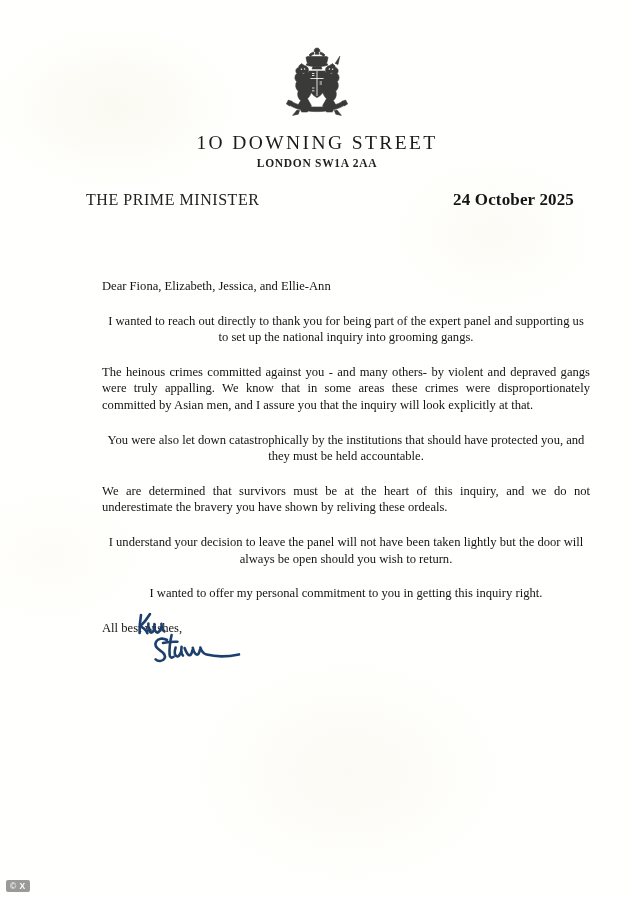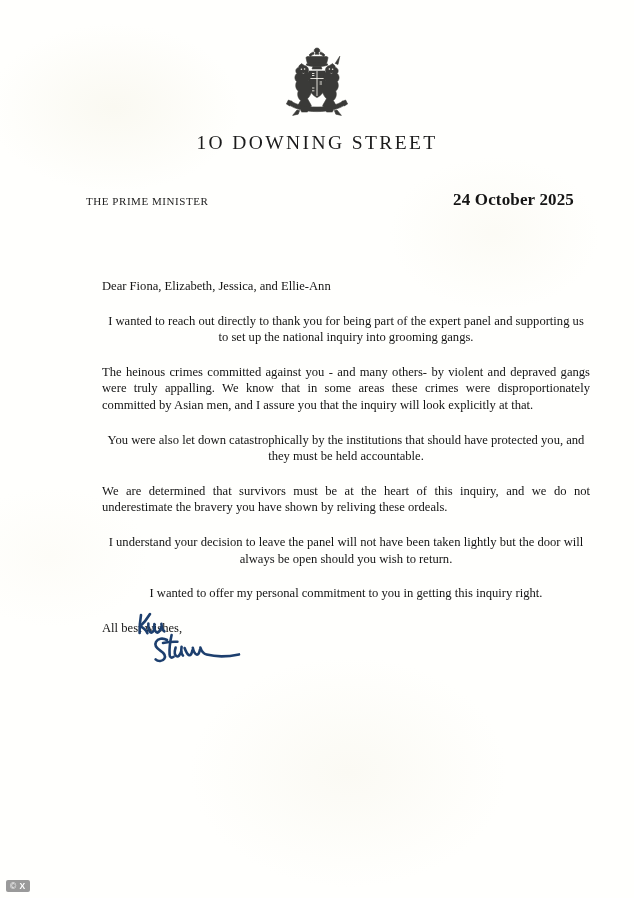--- a/index.html
+++ b/index.html
@@ -64,21 +64,21 @@
   .meta-row {
     position: absolute;
     top: 190px;
     left: 86px;
     width: 488px;
     display: flex;
     justify-content: space-between;
     align-items: baseline;
   }
   .meta-sender {
-    font-size: 11px;
+    font-size: 16px;
     letter-spacing: .55px;
     color: #212121;
   }
   .meta-date {
     font-size: 17px;
     font-weight: 700;
     color: #151515;
     letter-spacing: .15px;
   }
 
@@ -193,20 +193,21 @@
 
         <path d="M22 57 c6 4 14 6 26 6 12 0 20-2 26-6 l2.6 3.6 c-7 4.6-16.4 7-28.6 7 -12.2 0-21.6-2.4-28.6-7z"></path>
         <path d="M19.4 56 l3.6 1.4 -2.2 4.6 -3.4-2z"></path>
         <path d="M76.6 56 l-3.6 1.4 2.2 4.6 3.4-2z"></path>
 
         <path d="M28 66 l-4.4 5.4 5.6-1.2 1.4-3.6z"></path>
         <path d="M68 66 l4.4 5.4 -5.6-1.2 -1.4-3.6z"></path>
       </g>
     </svg>
     <div class="lh-title">1O DOWNING STREET</div>
+    <div class="lh-address">LONDON SW1A 2AA</div>
   </div>
 
   <div class="meta-row">
     <div class="meta-sender">THE PRIME MINISTER</div>
     <div class="meta-date">24 October 2025</div>
   </div>
 
   <div class="letter-body">
     <p class="salutation">Dear Fiona, Elizabeth, Jessica, and Ellie-Ann</p>
     <p class="para ragged">I wanted to reach out directly to thank you for being part of the expert panel and supporting us to set up the national inquiry into grooming gangs.</p>

